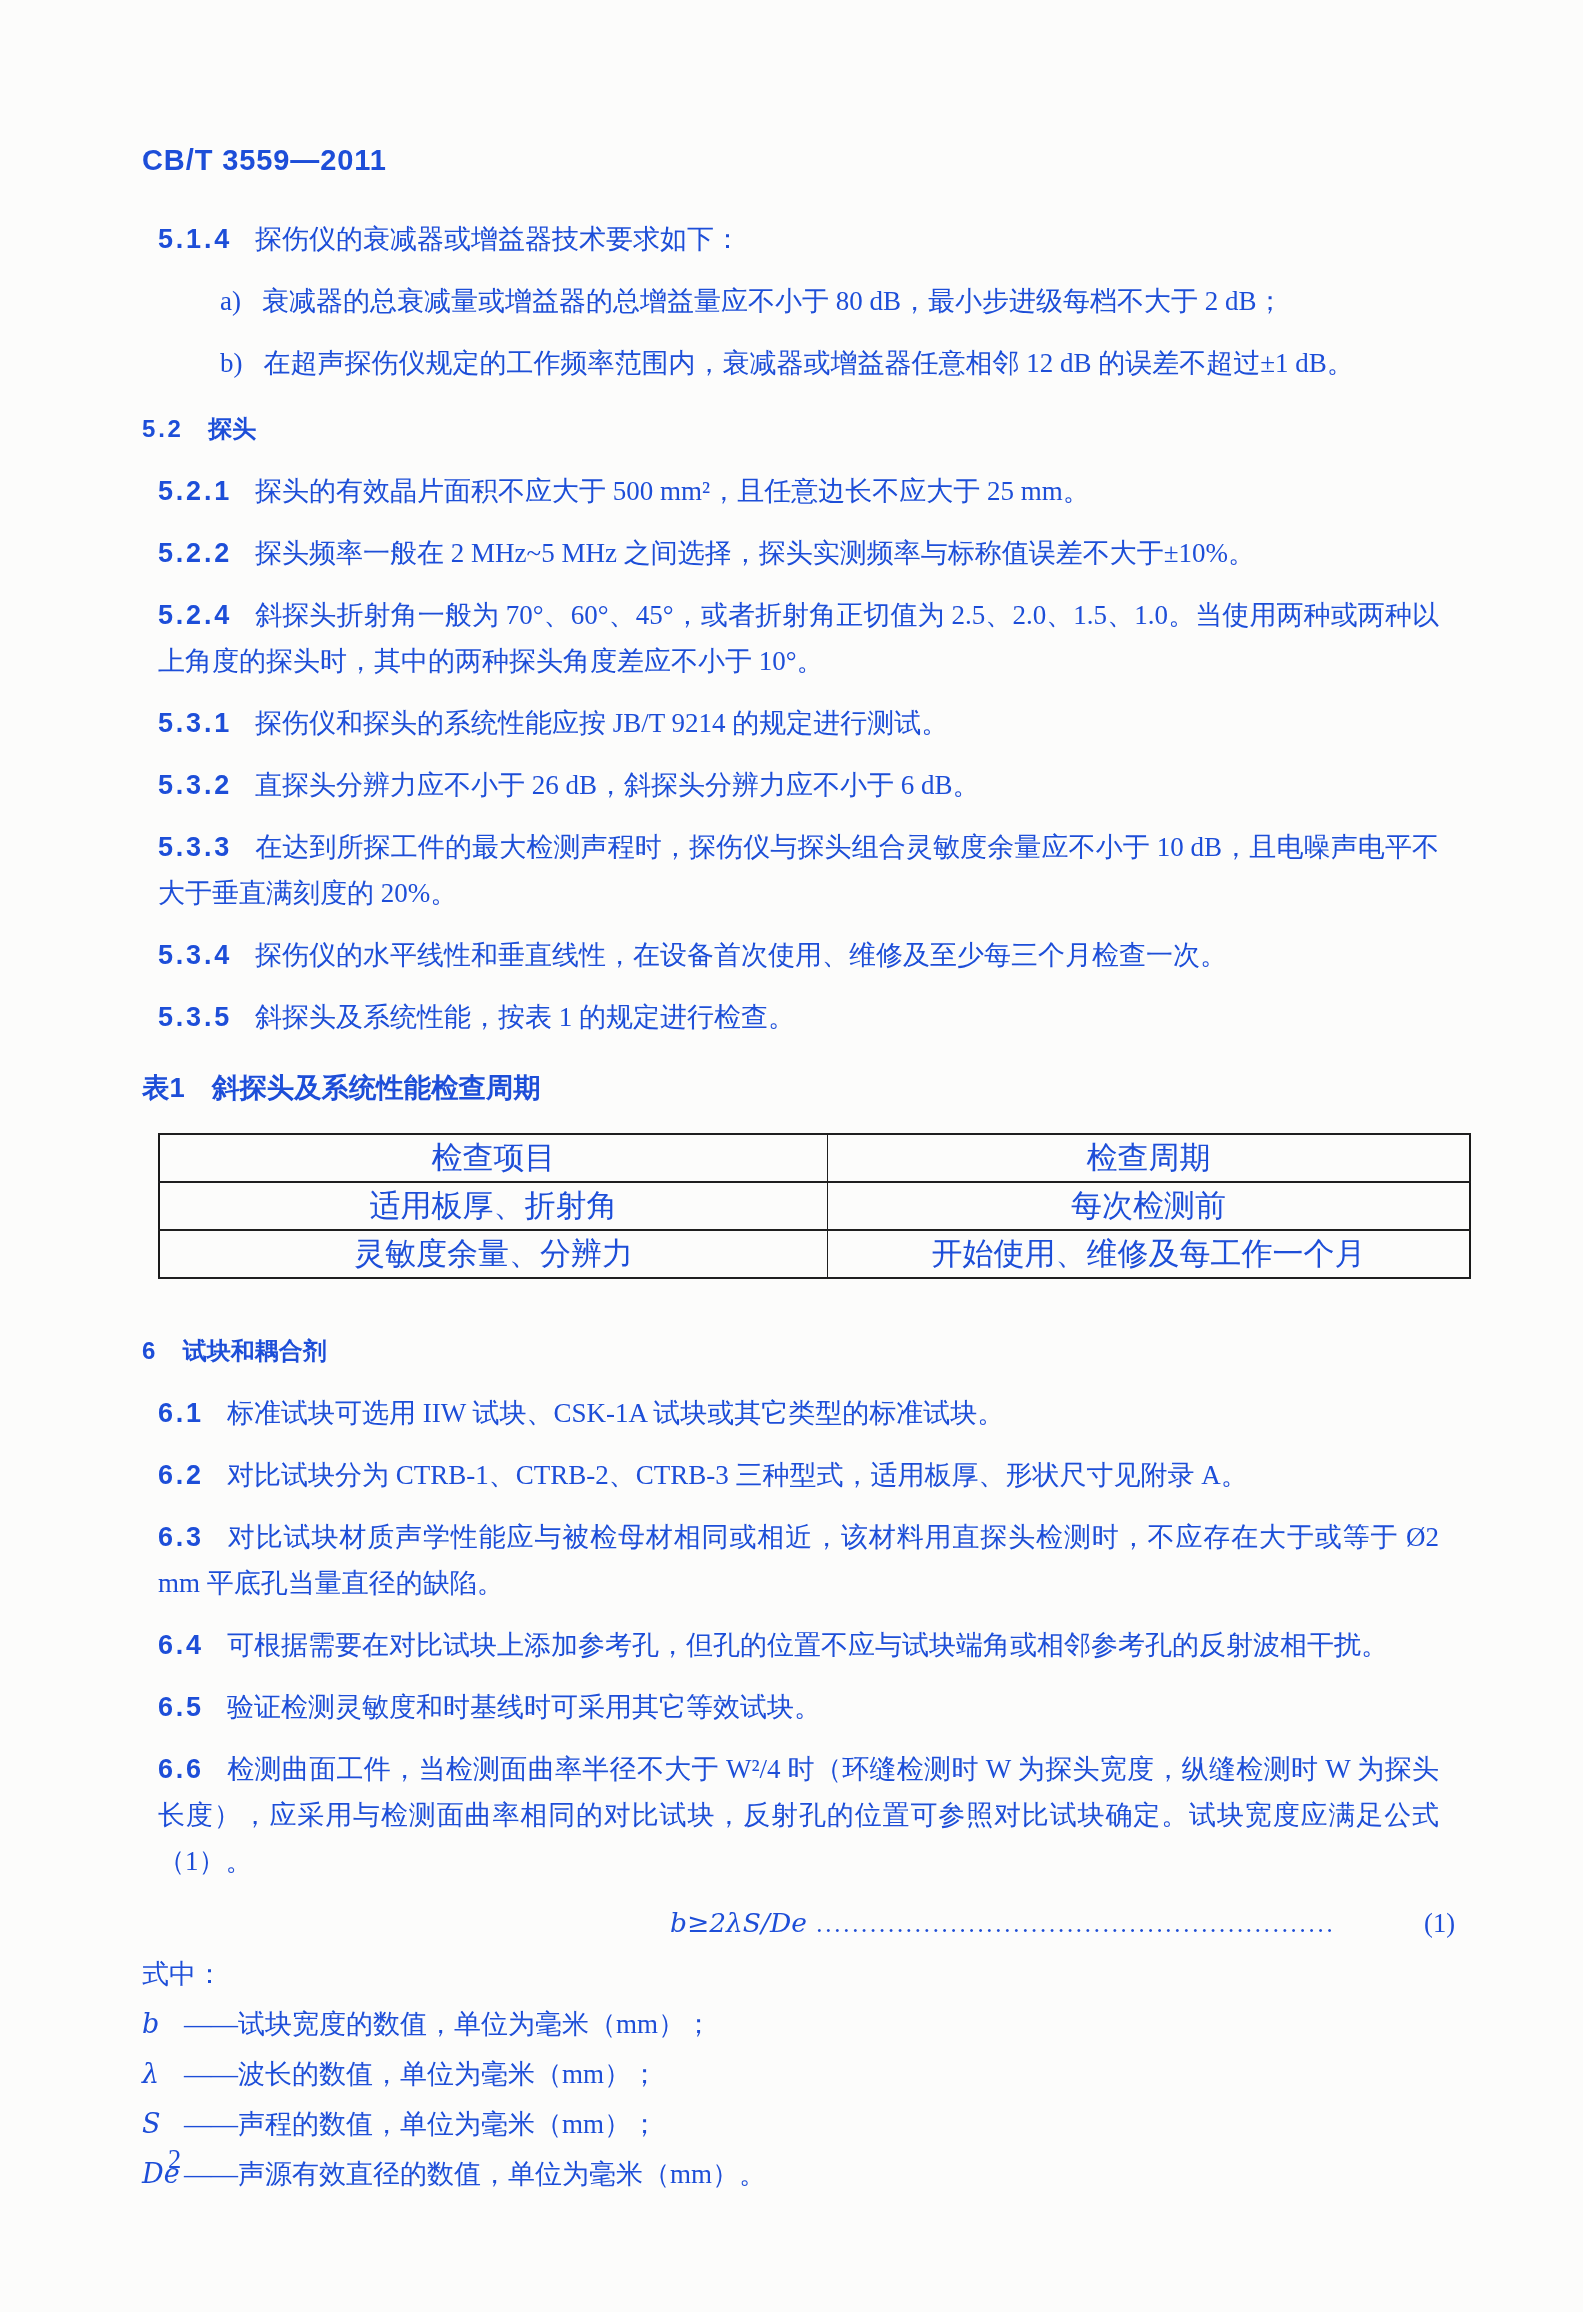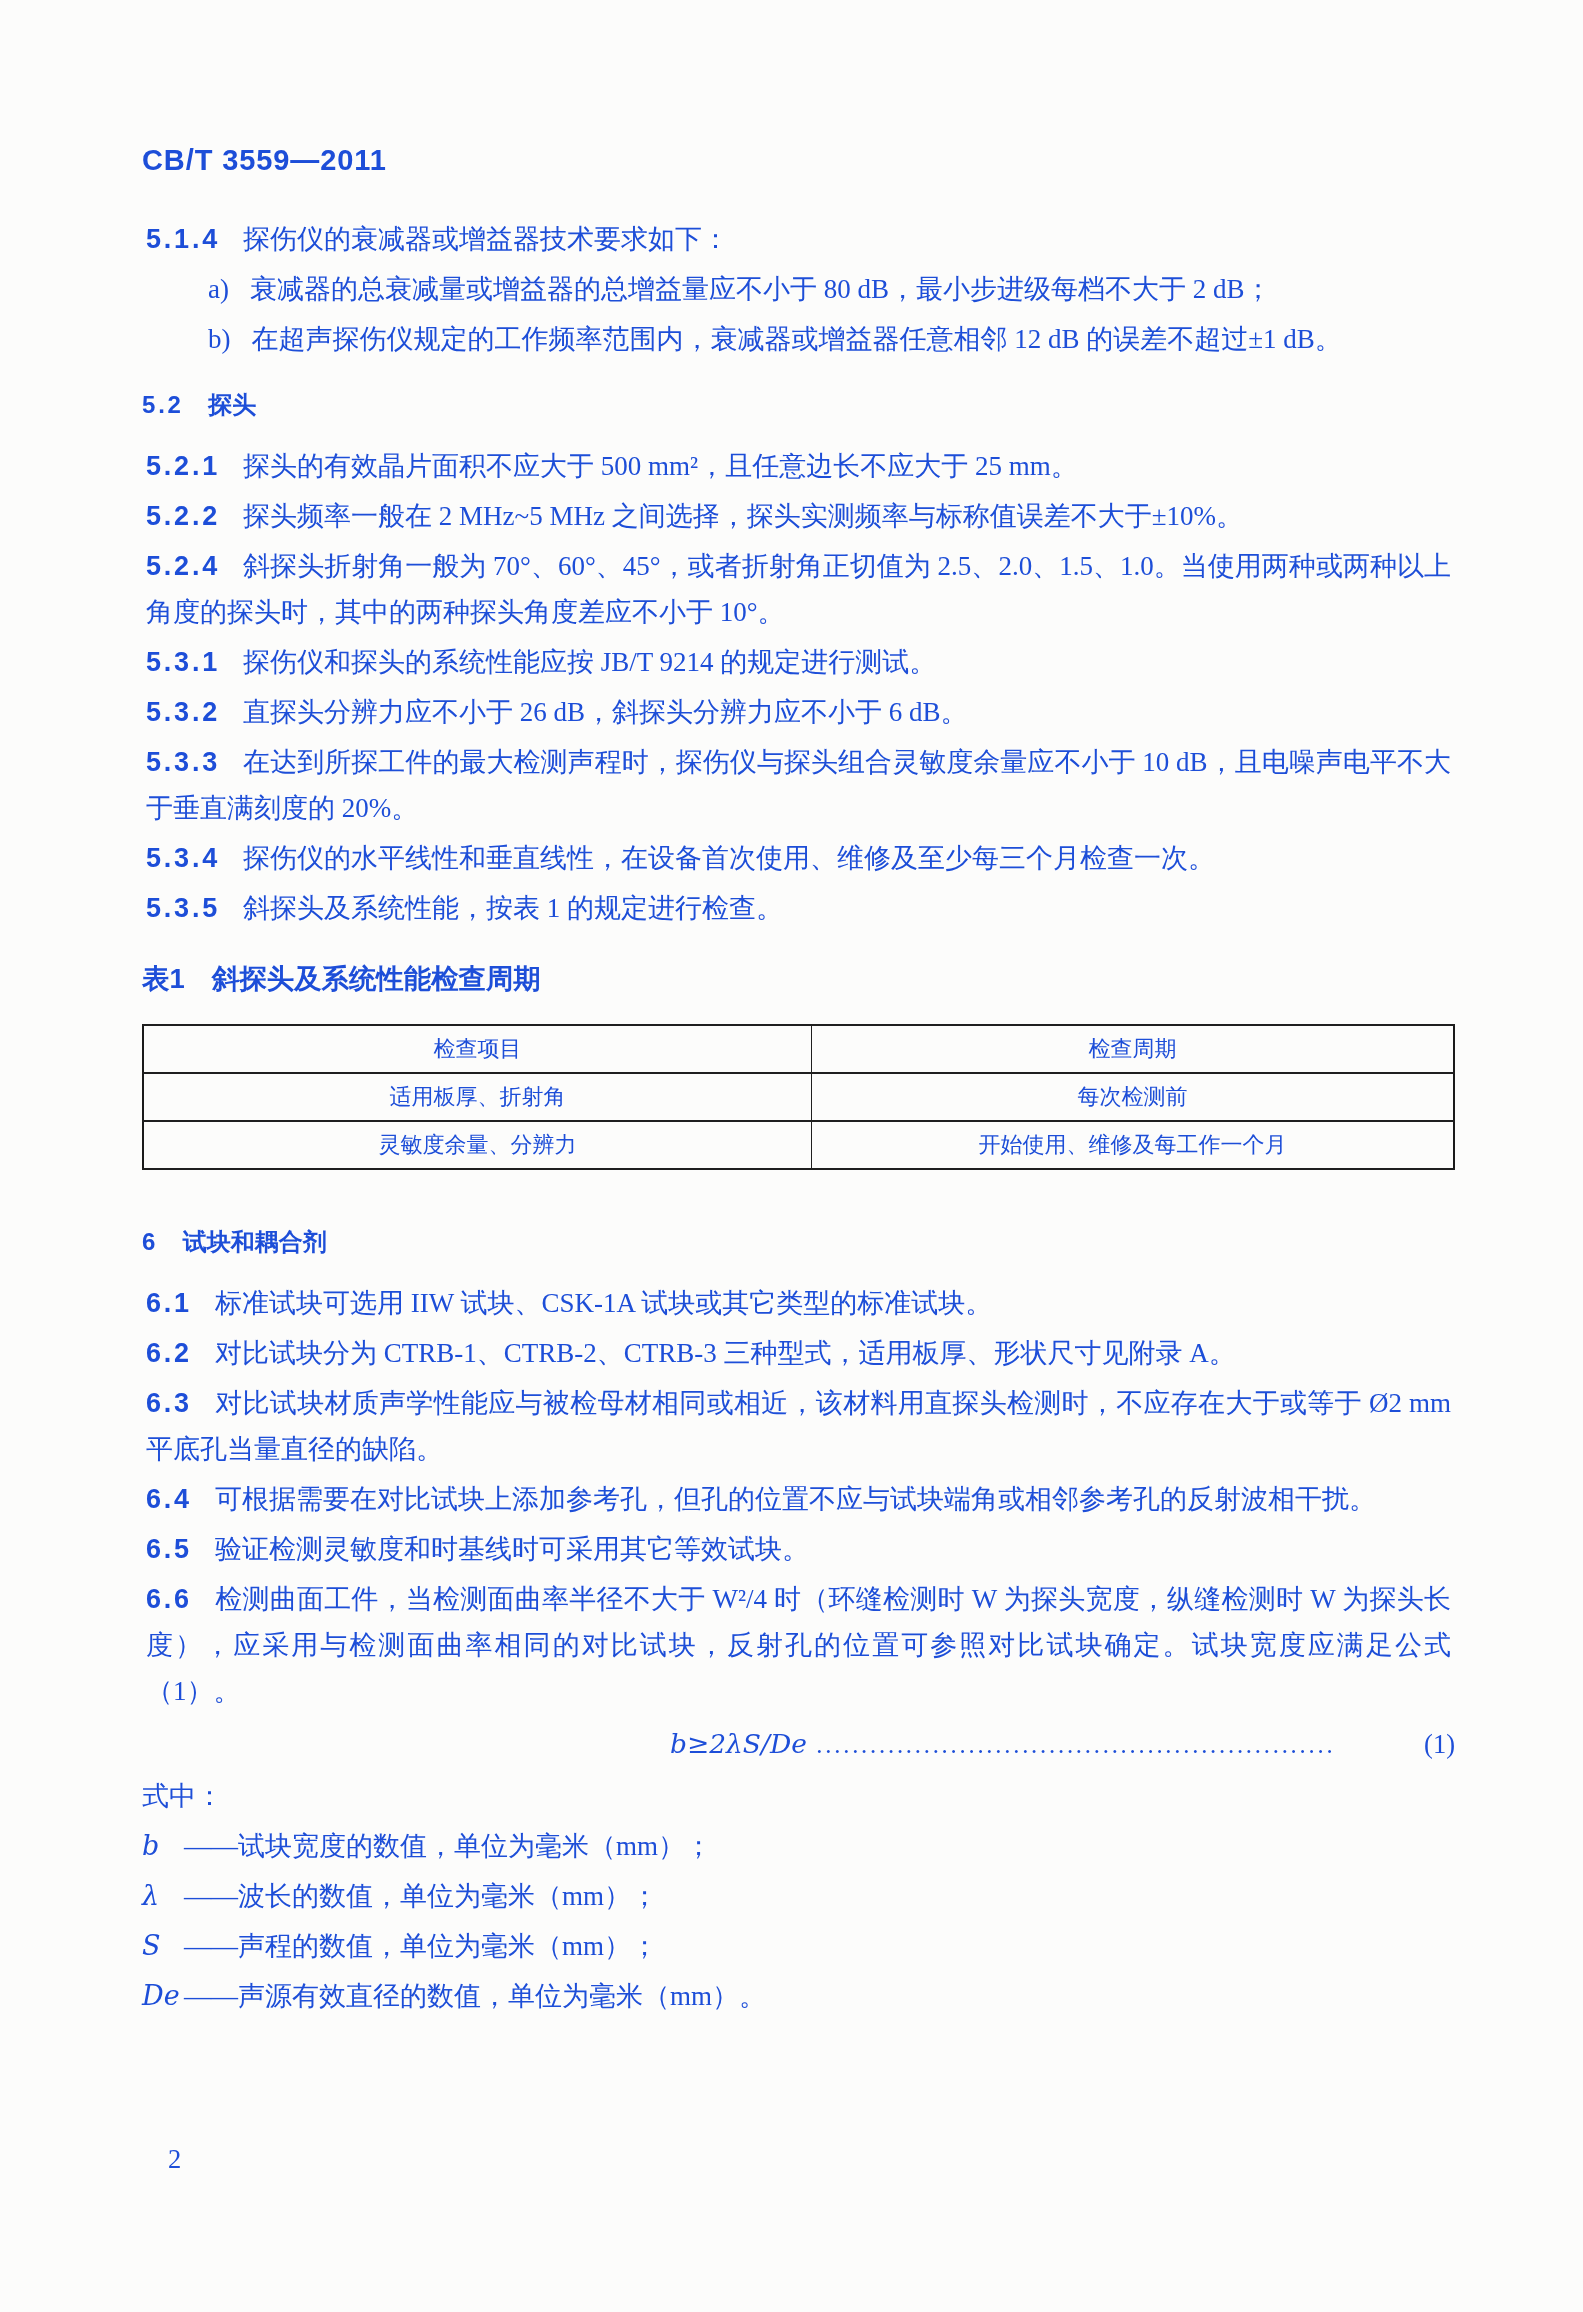--- a/index.html
+++ b/index.html
@@ -3,33 +3,33 @@
 <meta charset="utf-8">
 <style>
   html,body{margin:0;padding:0;background:#ddd;}
   .page{position:relative;width:1583px;height:2313px;background:#fcfcfb;color:#1d4ed8;overflow:hidden;
         font-family:"Liberation Serif",serif;}
   .content{padding:142px 128px 0 142px;}
 
   .doc-header{font-family:"Liberation Sans",sans-serif;font-weight:bold;font-size:29px;line-height:36px;
               letter-spacing:0.9px;margin-bottom:38px;}
 
-  .clause{font-size:27px;line-height:46px;margin:4px;text-align:justify;}
+  .clause{font-size:27px;line-height:46px;margin:16px;text-align:justify;}
   .num{font-family:"Liberation Sans",sans-serif;font-weight:bold;letter-spacing:2.8px;margin-right:23px;}
   .sub-list{padding-left:62px;}
   .item-label{margin-right:21px;}
 
   .sec-heading{font-family:"Liberation Sans",sans-serif;font-weight:bold;font-size:24px;line-height:46px;
                margin:20px 0 15px;}
   .sec-heading .num{margin-right:24.6px;}
   .sec-heading.major{margin:49px 0 15px;}
 
   .tbl-caption{font-family:"Liberation Sans",sans-serif;font-weight:bold;font-size:27.4px;line-height:46px;
                margin:24.6px 0 22px;}
-  table.tbl{width:100%;border-collapse:collapse;font-size:22px;table-layout:fixed;}
+  table.tbl{width:100%;border-collapse:collapse;font-size:31px;table-layout:fixed;margin-left:16px;}
   table.tbl{border:2.8px solid #1a1a1a;}
   .tbl th,.tbl td{border:1.9px solid #1f1f1f;border-top-width:2.8px;border-bottom-width:2.8px;
                   text-align:center;height:46px;font-weight:normal;padding:0 9.5px;}
   .tbl col.c1{width:51%;}
 
   .formula{display:flex;align-items:baseline;font-size:26.5px;line-height:46px;margin:7.6px 0 3.8px;
            padding-left:528px;}
   .expr{font-family:"DejaVu Serif",serif;font-style:italic;white-space:nowrap;}
   .dots{flex:1;overflow:hidden;white-space:nowrap;letter-spacing:2.8px;padding:0 9.5px;font-size:24.6px;}
   .eqnum{white-space:nowrap;}

